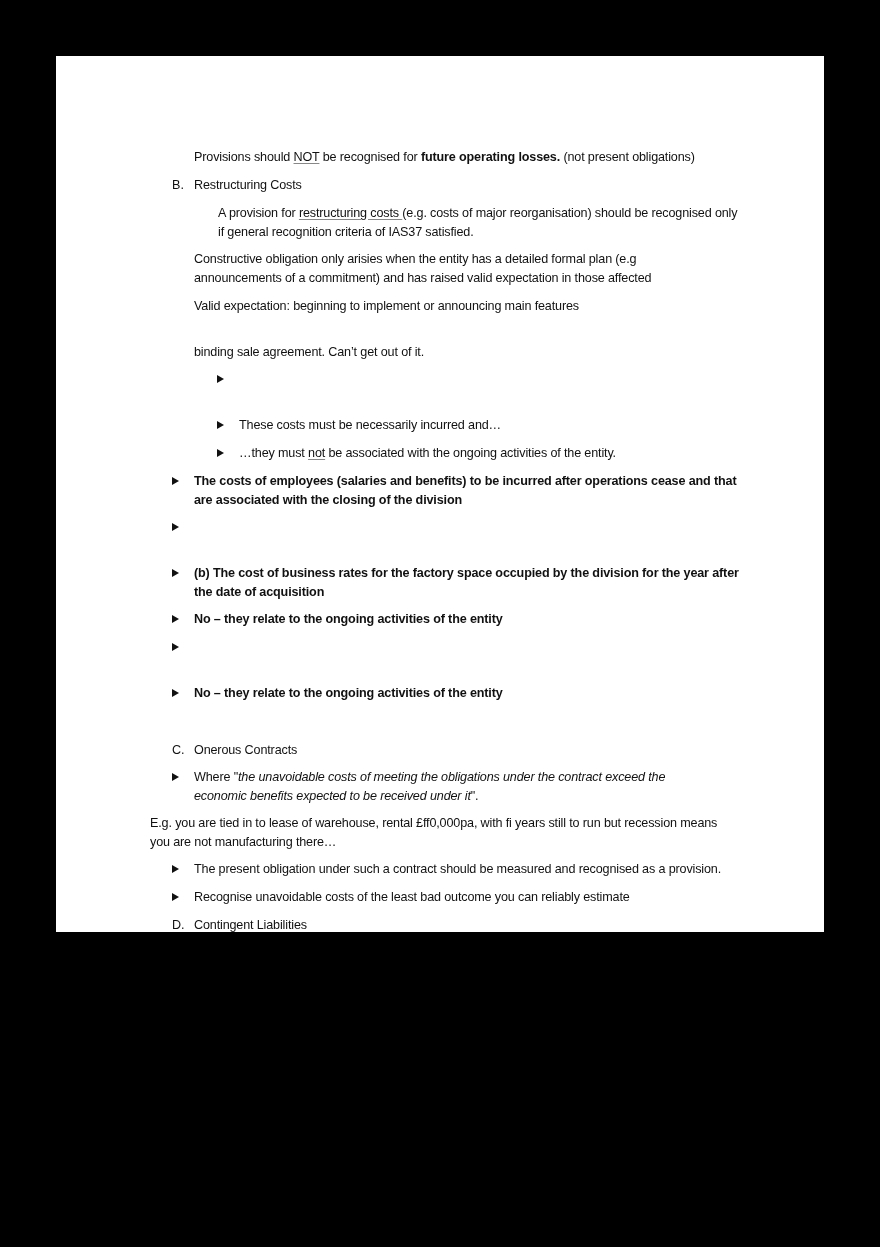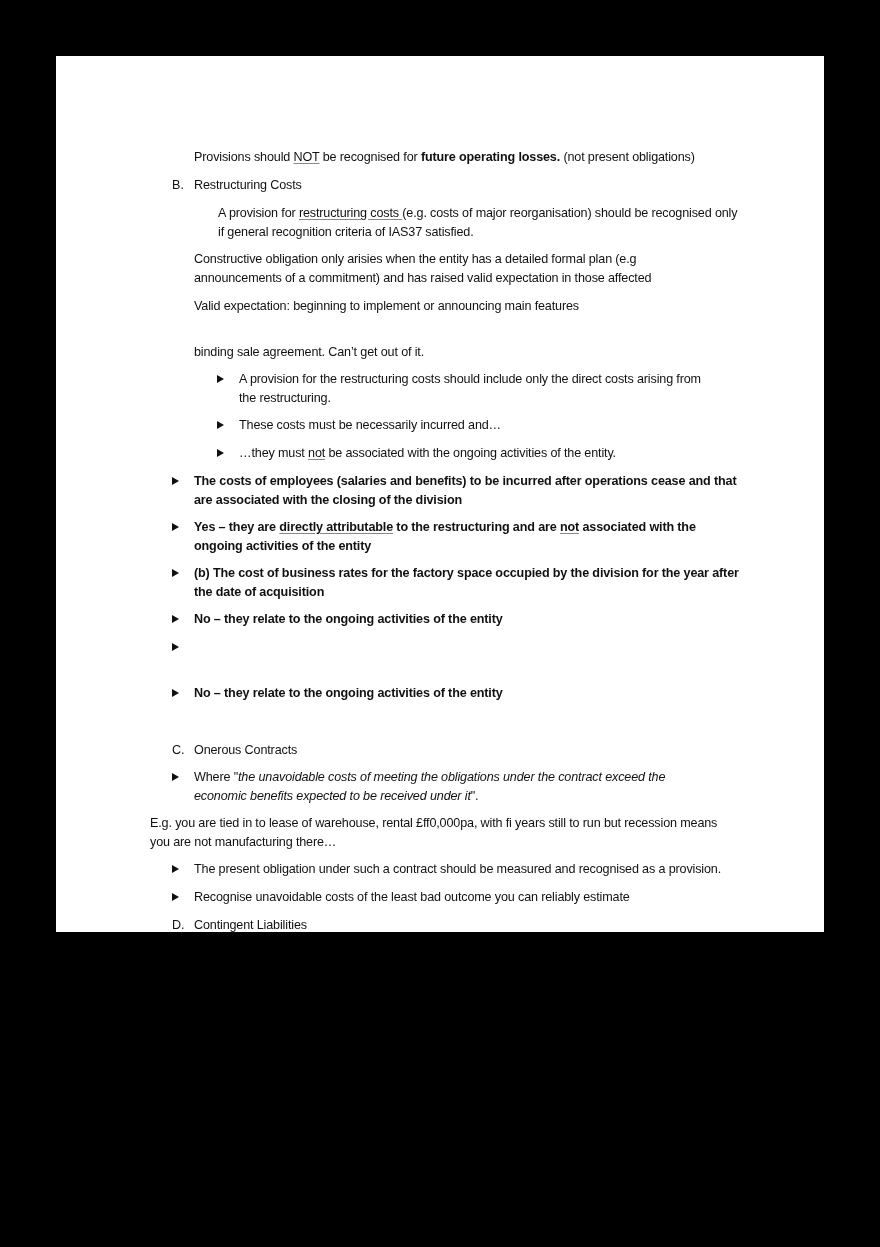--- a/index.html
+++ b/index.html
@@ -69,44 +69,36 @@
   </div>
 
   <div class="blk" style="left:138px; top:241px;">Valid expectation: beginning to implement or announcing main features</div>
 
   <div class="blk" style="left:138px; top:268px;">
     <br>
     <span>binding sale agreement. Can’t get out of it.</span>
   </div>
 
   <div class="tri" style="left:161px; top:319px;"></div>
-  <div class="blk" style="left:183px; top:314px;">
-    <span>A provision for the restructuring costs should include only the direct costs arising from</span><br>
-    <span>the restructuring.</span>
-  </div>
 
   <div class="tri" style="left:161px; top:365px;"></div>
   <div class="blk" style="left:183px; top:360px;">These costs must be necessarily incurred and…</div>
 
   <div class="tri" style="left:161px; top:393px;"></div>
   <div class="blk" style="left:183px; top:388px;">
     <span>…they must </span><span class="u">not</span><span> be associated with the ongoing activities of the entity.</span>
   </div>
 
   <div class="tri" style="left:116px; top:421px;"></div>
   <div class="blk b" style="left:138px; top:416px;">
     <span>The costs of employees (salaries and benefits) to be incurred after operations cease and that</span><br>
     <span>are associated with the closing of the division</span>
   </div>
 
   <div class="tri" style="left:116px; top:467px;"></div>
-  <div class="blk b" style="left:138px; top:462px;">
-    <span>Yes – they are </span><span class="u">directly attributable</span><span> to the restructuring and are </span><span class="u">not</span><span> associated with the</span><br>
-    <span>ongoing activities of the entity</span>
-  </div>
 
   <div class="tri" style="left:116px; top:513px;"></div>
   <div class="blk b" style="left:138px; top:508px;">
     <span>(b) The cost of business rates for the factory space occupied by the division for the year after</span><br>
     <span>the date of acquisition</span>
   </div>
 
   <div class="tri" style="left:116px; top:559px;"></div>
   <div class="blk b" style="left:138px; top:554px;">No – they relate to the ongoing activities of the entity</div>
 

